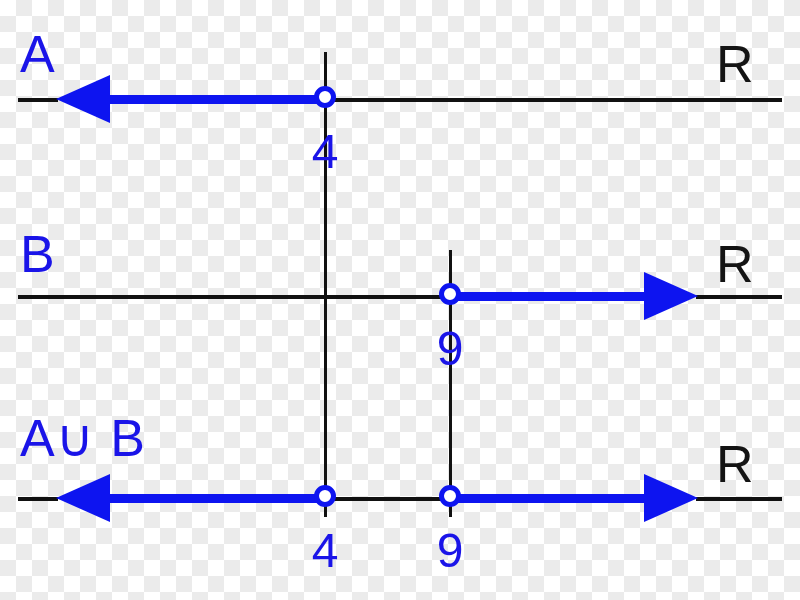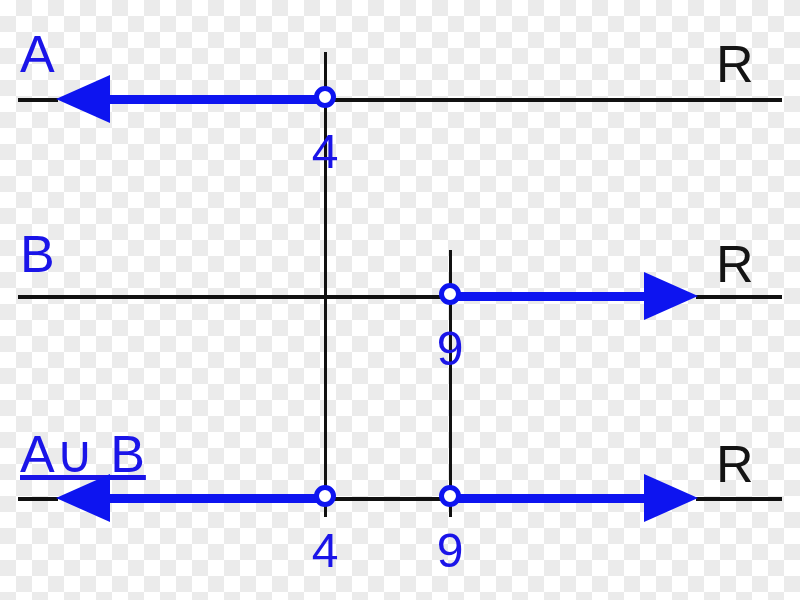--- a/index.html
+++ b/index.html
@@ -158,21 +158,21 @@
     <div class="ray" style="left:452px; top:292px; width:196px;"></div>
     <div class="arrow arrow-right" style="left:644px; top:272px;"></div>
 
     <div class="open-dot" style="left:439px; top:283px;"></div>
 
     <span class="num-label" style="left:430px; top:325px; width:40px;">9</span>
   </div>
 
   <div class="row">
 
-    <span class="set-label" style="left:20px; top:428px;text-decoration:underline;">A∪ B</span>
+    <span class="set-label" style="left:20px; top:412px;">A∪ B</span>
 
     <span class="r-label" style="left:716px; top:438px;">R</span>
 
     <div class="axis-line" style="left:18px; top:497px; width:40px;"></div>
     <div class="axis-line" style="left:325px; top:497px; width:130px;"></div>
     <div class="axis-line" style="left:696px; top:497px; width:86px;"></div>
 
     <div class="tick" style="left:324px; top:405px; height:112px;"></div>
     <div class="tick" style="left:449px; top:380px; height:137px;"></div>
 

